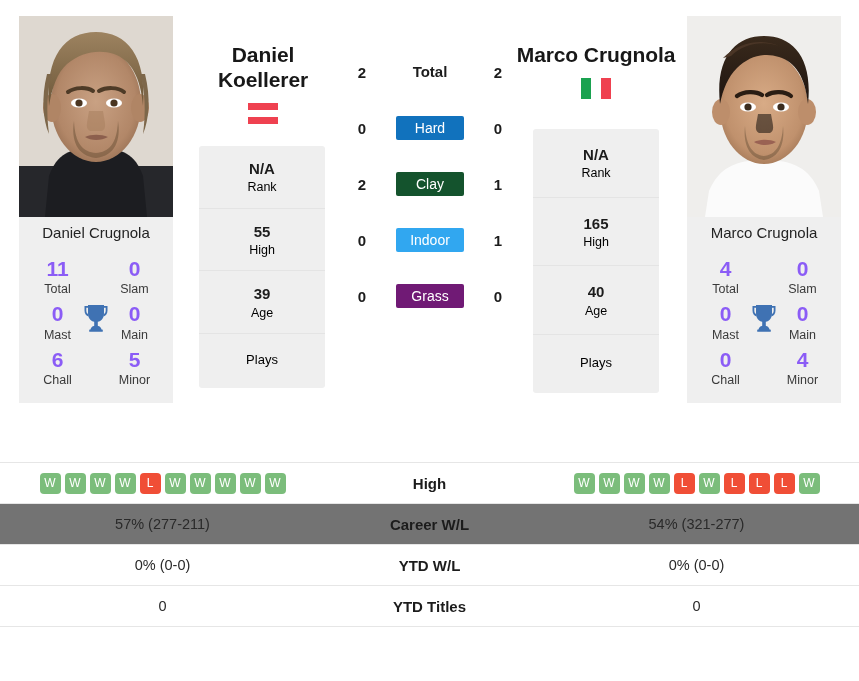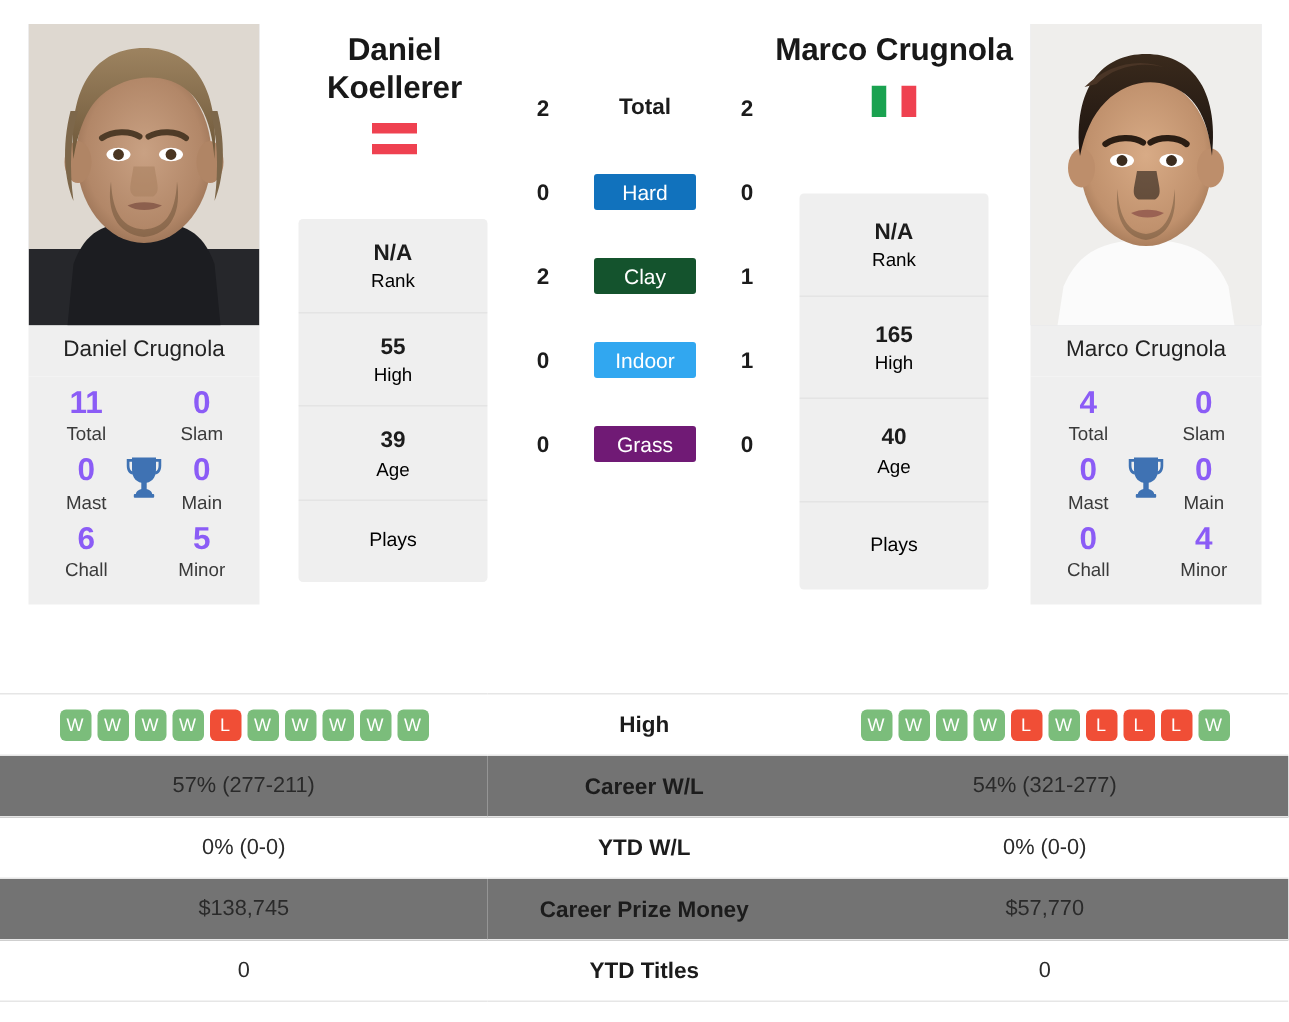--- a/index.html
+++ b/index.html
@@ -66,21 +66,21 @@
     transform: translateX(-50%);
     width: 26px; height: 30px;
   }
 
   
   .name-block { position: absolute; top: 22px; width: 200px; text-align: center; }
   .name-block.left  { left: 163px; }
   .name-block.right { left: 496px; }
   .big-name {
     font-size: 21px; font-weight: bold; color: #181818;
-    line-height: 1.18; letter-spacing: -0.1px;
+    line-height: 1.18; letter-spacing: -0.1px; margin-top: 21px;
   }
   .flag { margin: 10px auto 0 auto; width: 30px; height: 21px; display: block; }
 
   
   .h2h { position: absolute; left: 340px; top: 58px; width: 180px; }
   .h2h-row {
     display: flex; align-items: center;
     height: 28px; margin-bottom: 28px;
   }
   .h2h-row:last-child { margin-bottom: 0; }
@@ -452,25 +452,20 @@
       <tr class="row-shaded">
         <td class="side">57% (277-211)</td>
         <td class="mid">Career W/L</td>
         <td class="side">54% (321-277)</td>
       </tr>
       <tr>
         <td class="side">0% (0-0)</td>
         <td class="mid">YTD W/L</td>
         <td class="side">0% (0-0)</td>
       </tr>
-      <tr class="row-shaded">
-        <td class="side">$138,745</td>
-        <td class="mid">Career Prize Money</td>
-        <td class="side">$57,770</td>
-      </tr>
       <tr>
         <td class="side">0</td>
         <td class="mid">YTD Titles</td>
         <td class="side">0</td>
       </tr>
     </tbody>
   </table>
 
 </div>
 

